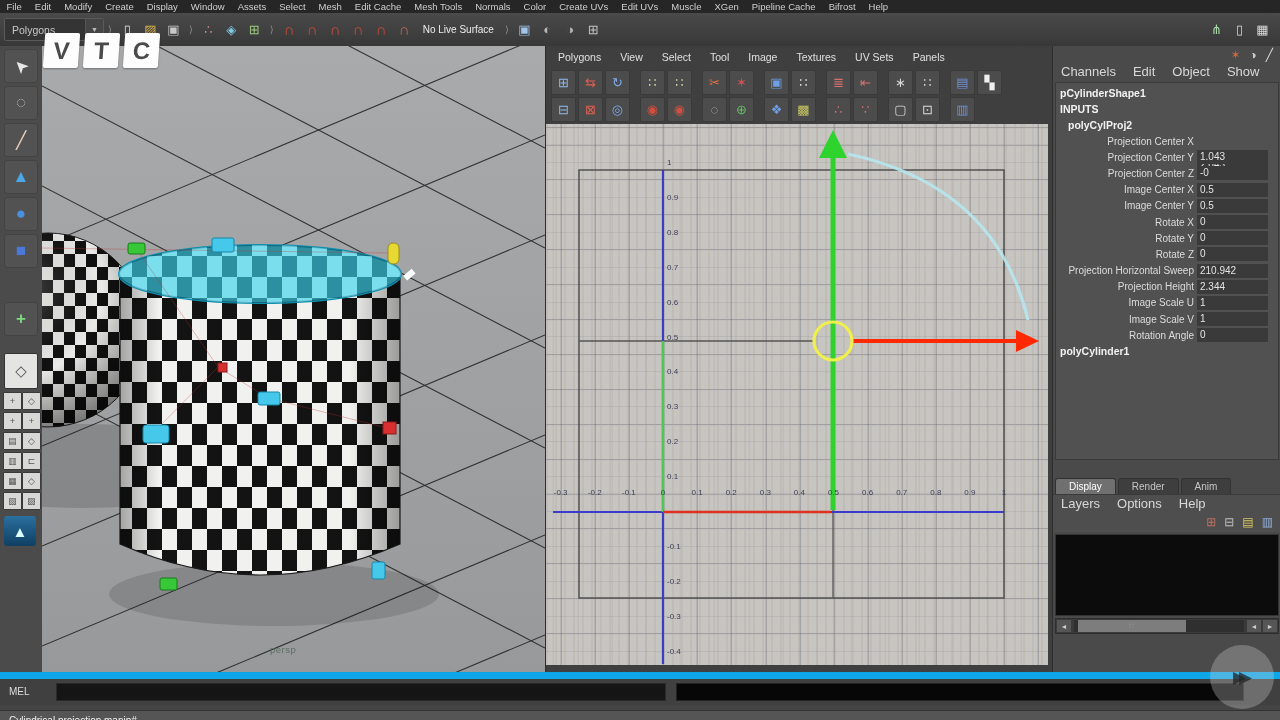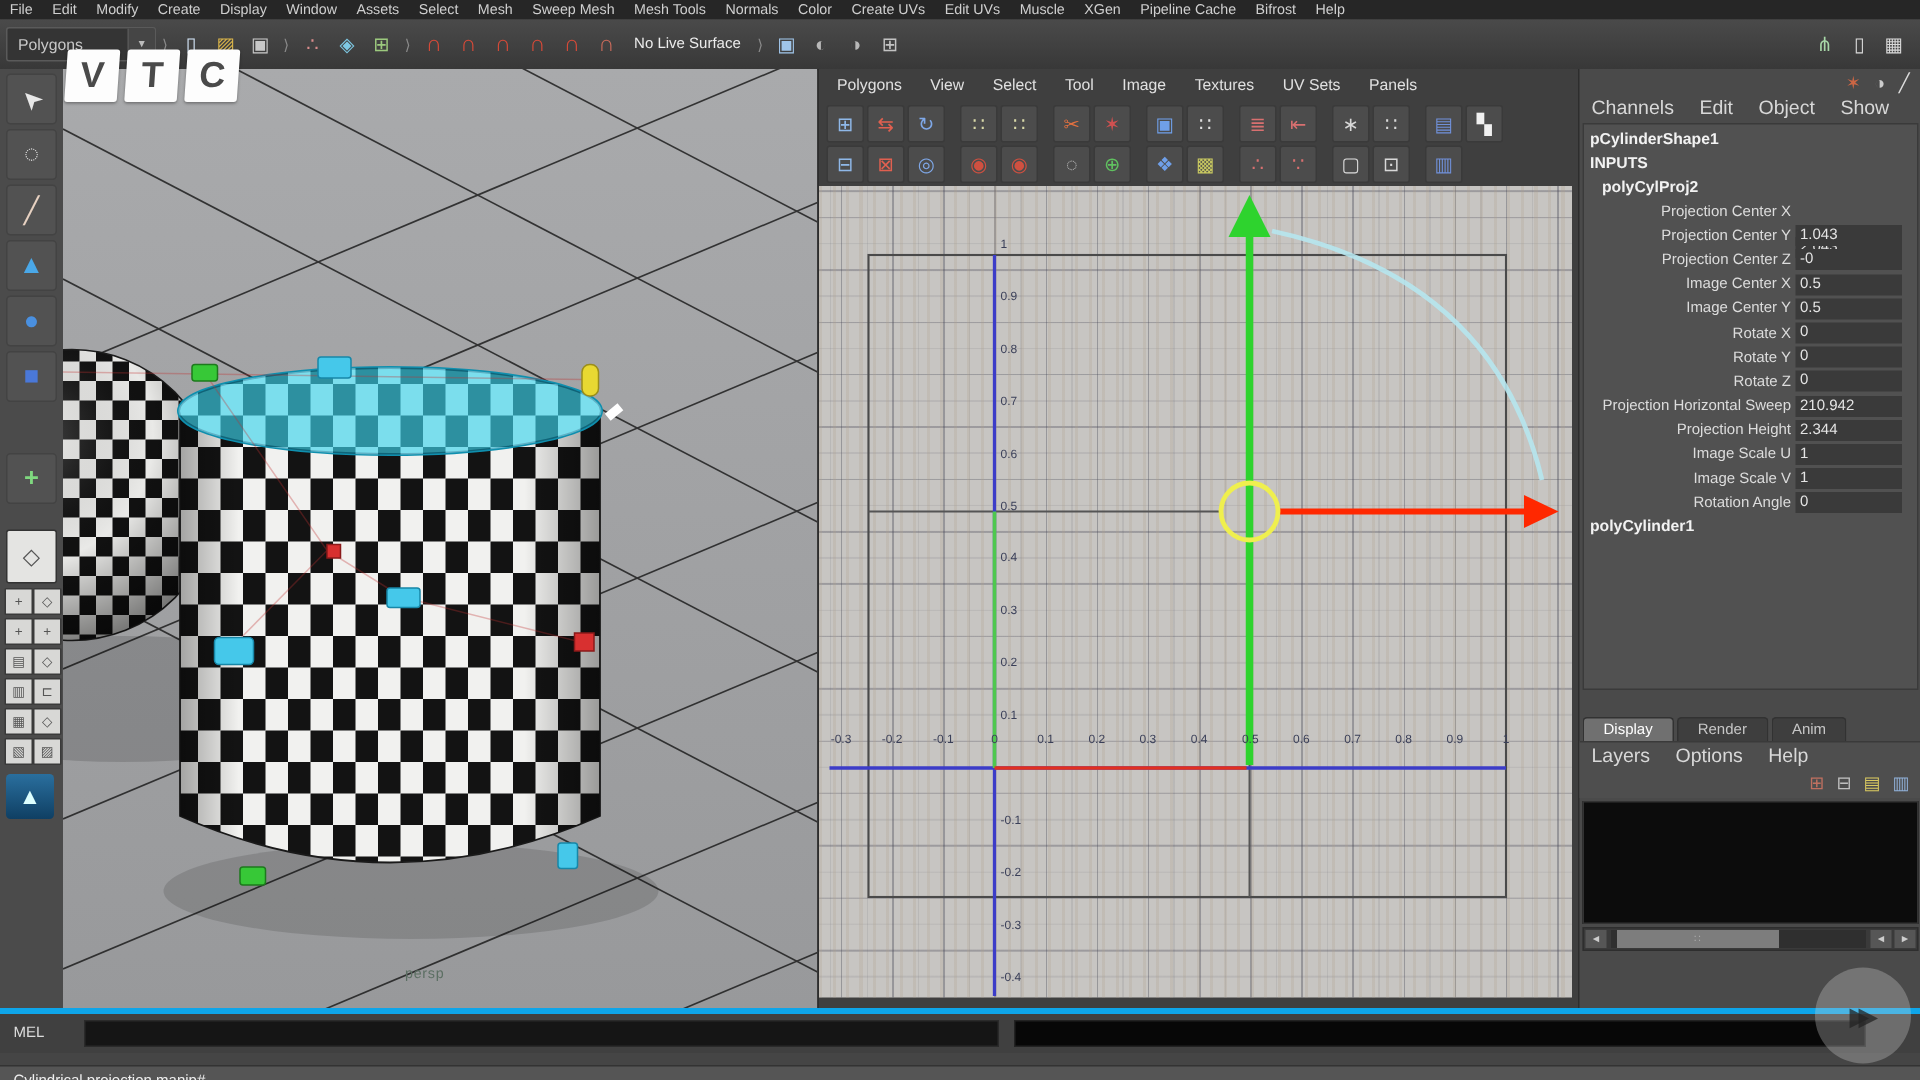--- a/index.html
+++ b/index.html
@@ -96,21 +96,21 @@
   #le-icons{height:20px;display:flex;justify-content:flex-end;align-items:center;padding-right:8px;background:#4e4e4e;}
   .le-icon{font-size:12px;margin-left:8px;}
   #le-black{margin:2px;height:80px;background:#0c0c0c;border:1px solid #333;}
   #le-scroll{height:14px;margin:0 2px;display:flex;align-items:center;background:#3a3a3a;border:1px solid #2e2e2e;}
   .scr-btn{width:14px;height:12px;background:#565656;display:flex;align-items:center;justify-content:center;
            font-size:7px;color:#ccc;margin:0 1px;}
   #scr-track{flex:1;height:12px;background:#2f2f2f;position:relative;margin:0 2px;}
   #scr-handle{position:absolute;left:4px;top:0;width:108px;height:12px;background:#7d7d7d;
               display:flex;align-items:center;justify-content:center;color:#aaa;font-size:7px;letter-spacing:1px;}
   
-  #melbar{position:absolute;left:0;top:672px;width:1280px;height:26px;background:#404040;border-top:4px solid #0ea5e9;}
+  #melbar{position:absolute;left:0;top:672px;width:1280px;height:26px;background:#404040;border-top:7px solid #0ea5e9;}
   #mel-label{position:absolute;left:9px;top:7px;font-size:10px;color:#ddd;}
   #mel-input{position:absolute;left:56px;top:4px;width:608px;height:16px;background:#151515;border:1px solid #2a2a2a;}
   #mel-output{position:absolute;left:676px;top:4px;width:566px;height:16px;background:#070707;border:1px solid #222;}
   #helpline{position:absolute;left:0;top:698px;width:1280px;height:22px;background:#555;border-top:1px solid #333;margin-top:12px;}
   #help-text{position:absolute;left:9px;top:4px;font-size:10px;color:#f0f0f0;}
   #play-watermark{position:absolute;left:1210px;top:645px;width:64px;height:64px;border-radius:50%;
                   background:rgba(215,215,215,.30);z-index:70;display:flex;align-items:center;justify-content:center;}
   #play-glyph{color:rgba(35,35,35,.75);font-size:17px;letter-spacing:-7px;padding-right:6px;}
 </style>
 </head>
@@ -121,21 +121,21 @@
   <div id="menubar">
       <span class="menu-item">File</span>
       <span class="menu-item">Edit</span>
       <span class="menu-item">Modify</span>
       <span class="menu-item">Create</span>
       <span class="menu-item">Display</span>
       <span class="menu-item">Window</span>
       <span class="menu-item">Assets</span>
       <span class="menu-item">Select</span>
       <span class="menu-item">Mesh</span>
-      <span class="menu-item">Sweep Mesh</span>
+      <span class="menu-item">Edit Cache</span>
       <span class="menu-item">Mesh Tools</span>
       <span class="menu-item">Normals</span>
       <span class="menu-item">Color</span>
       <span class="menu-item">Create UVs</span>
       <span class="menu-item">Edit UVs</span>
       <span class="menu-item">Muscle</span>
       <span class="menu-item">XGen</span>
       <span class="menu-item">Pipeline Cache</span>
       <span class="menu-item">Bifrost</span>
       <span class="menu-item">Help</span>

